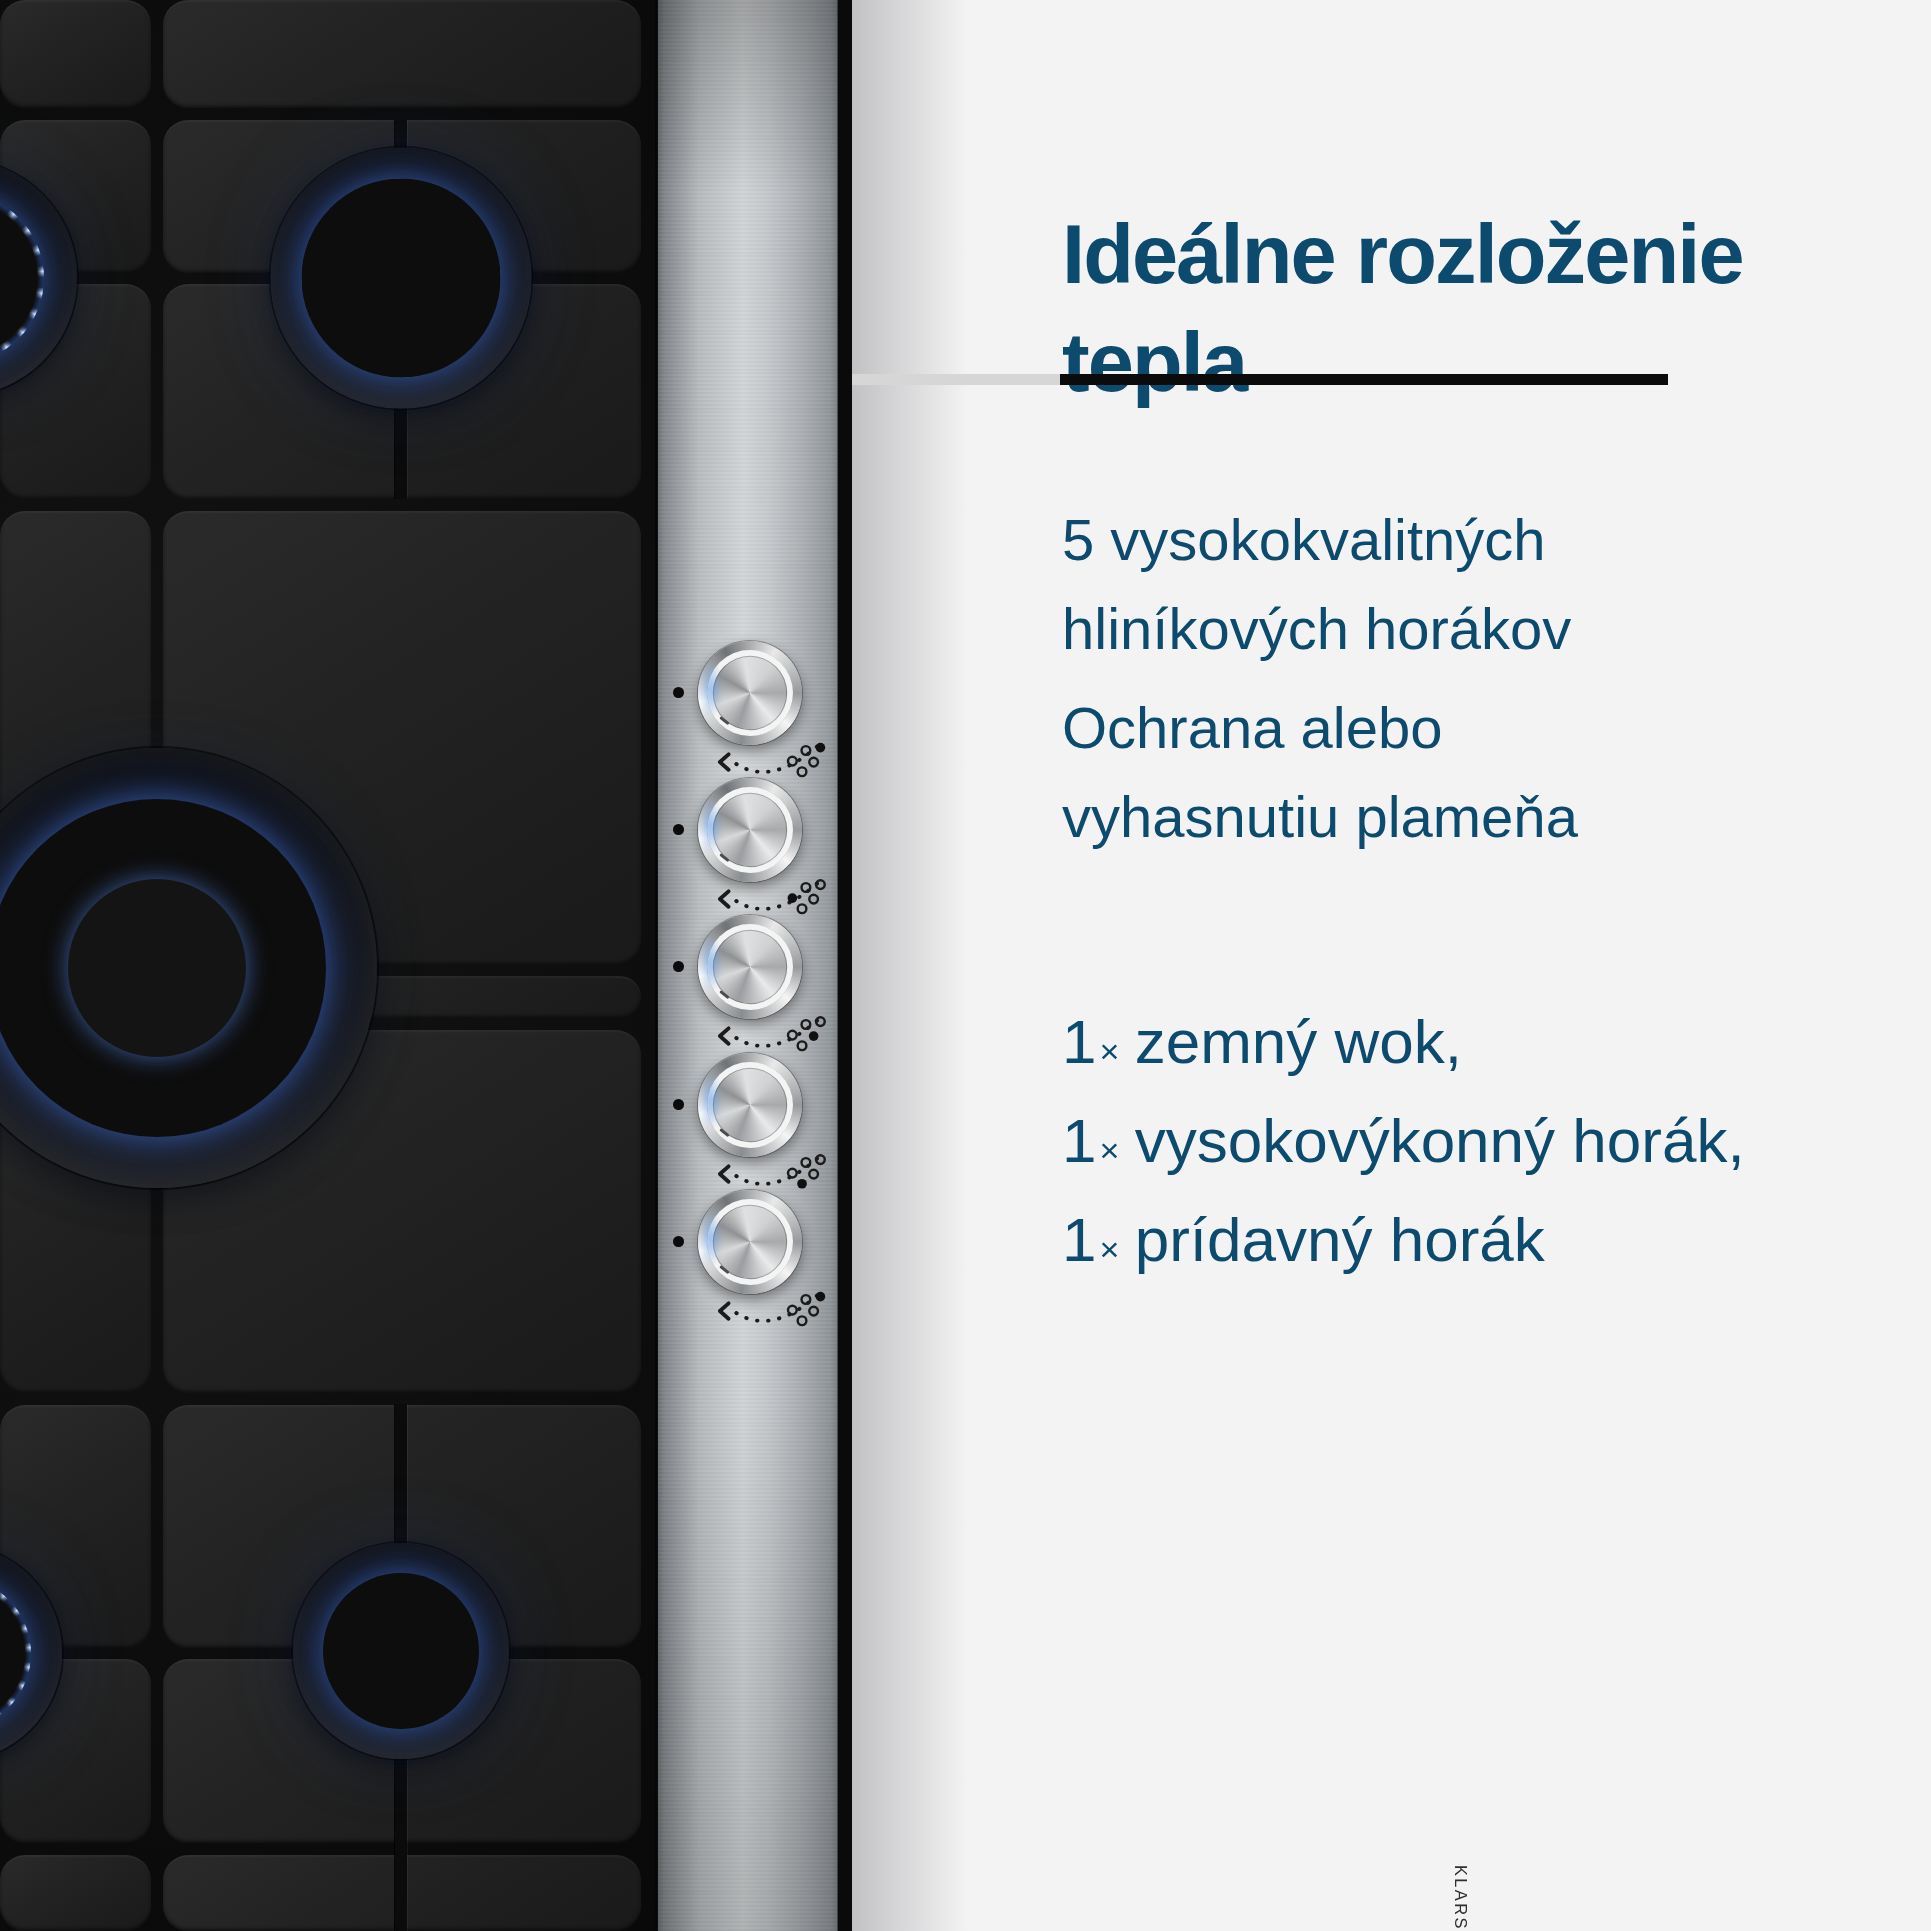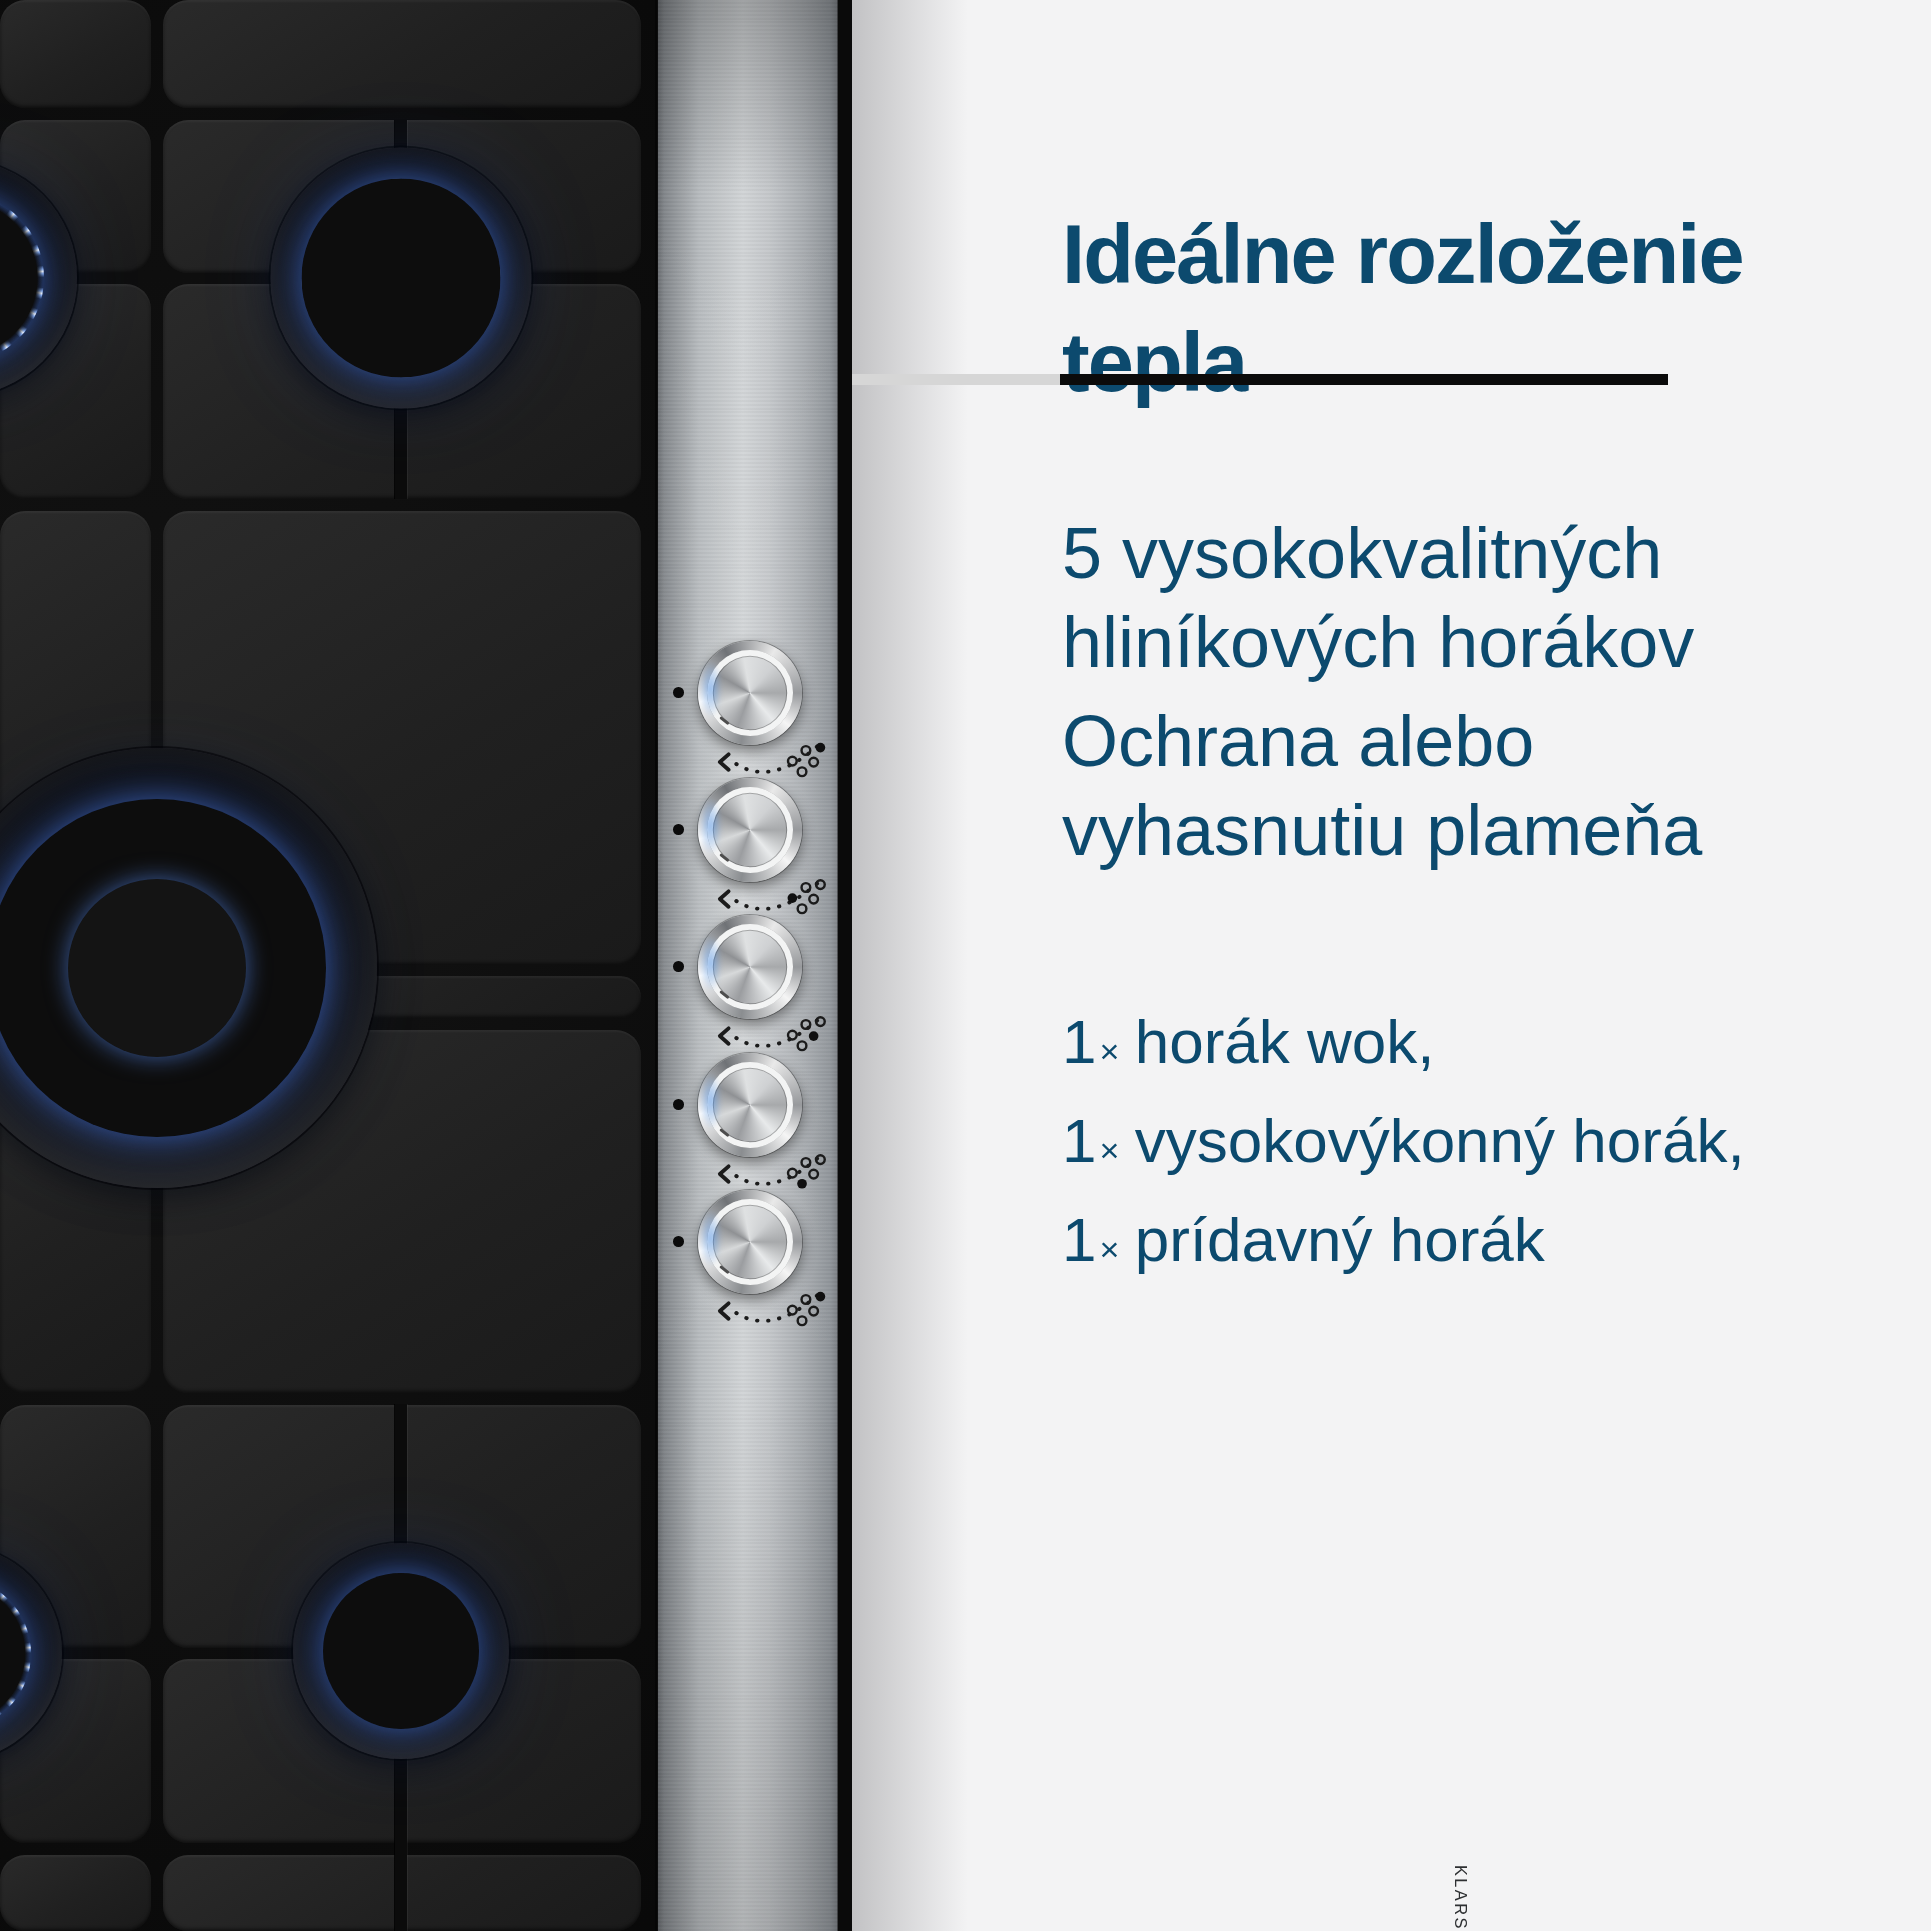--- a/index.html
+++ b/index.html
@@ -90,21 +90,21 @@
   
   .panel { position:absolute; left:838px; top:0; width:1093px; height:1931px; z-index:4;
            background:#f3f3f4; color:#0c4a6e;margin-left:14px; }
   .panel::before { content:""; position:absolute; left:0; top:0; bottom:0; width:116px;
            background: linear-gradient(90deg, #c2c2c4, rgba(243,243,244,0)); }
   .pre { white-space:pre-line; }
   .heading { position:absolute; left:210px; top:145px; font-size:83px; font-weight:700;
              letter-spacing:-1.9px; line-height:108px; }
   .divider-gray  { position:absolute; left:0;   top:374px; width:208px; height:10.6px; background:#d6d6d6; }
   .divider-black { position:absolute; left:208px; top:374px; width:608px; height:10.6px; background:#0b0b0b; }
-  .feature { position:absolute; left:210px; font-size:72px; line-height:89px; letter-spacing:0; }
+  .feature { position:absolute; left:210px; font-size:58px; line-height:89px; letter-spacing:0; }
   .f1 { top:437px; } .f2 { top:625px; } .f3 { top:812px; }
   .blist { position:absolute; left:210px; top:997px; font-size:62px; line-height:89px; }
   .blist-row { white-space:nowrap; }
   .times { font-size:0.55em; margin:0 15.4px 0 2.9px; }
 </style>
 </head>
 <body>
 
 <div class="stage">
 
@@ -267,21 +267,21 @@
     <div class="divider-gray"></div>
     <div class="divider-black"></div>
 
     <p class="feature f1 pre">5 vysokokvalitných
 hliníkových horákov</p>
     <p class="feature f2 pre">Ochrana alebo
 vyhasnutiu plameňa</p>
 
     <div class="blist">
       <div class="blist-row">
-        <span>1</span><span class="times">×</span><span>horák wok,</span>
+        <span>1</span><span class="times">×</span><span>zemný wok,</span>
       </div>
       <div class="blist-row">
         <span>1</span><span class="times">×</span><span>vysokovýkonný horák,</span>
       </div>
       <div class="blist-row">
         <span>1</span><span class="times">×</span><span>prídavný horák</span>
       </div>
     </div>
   </div>
 

